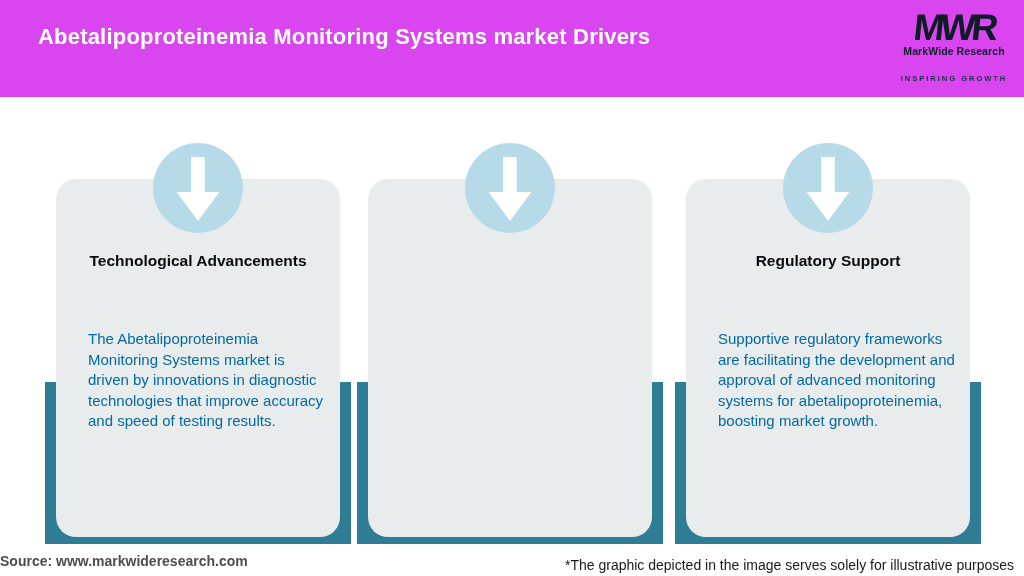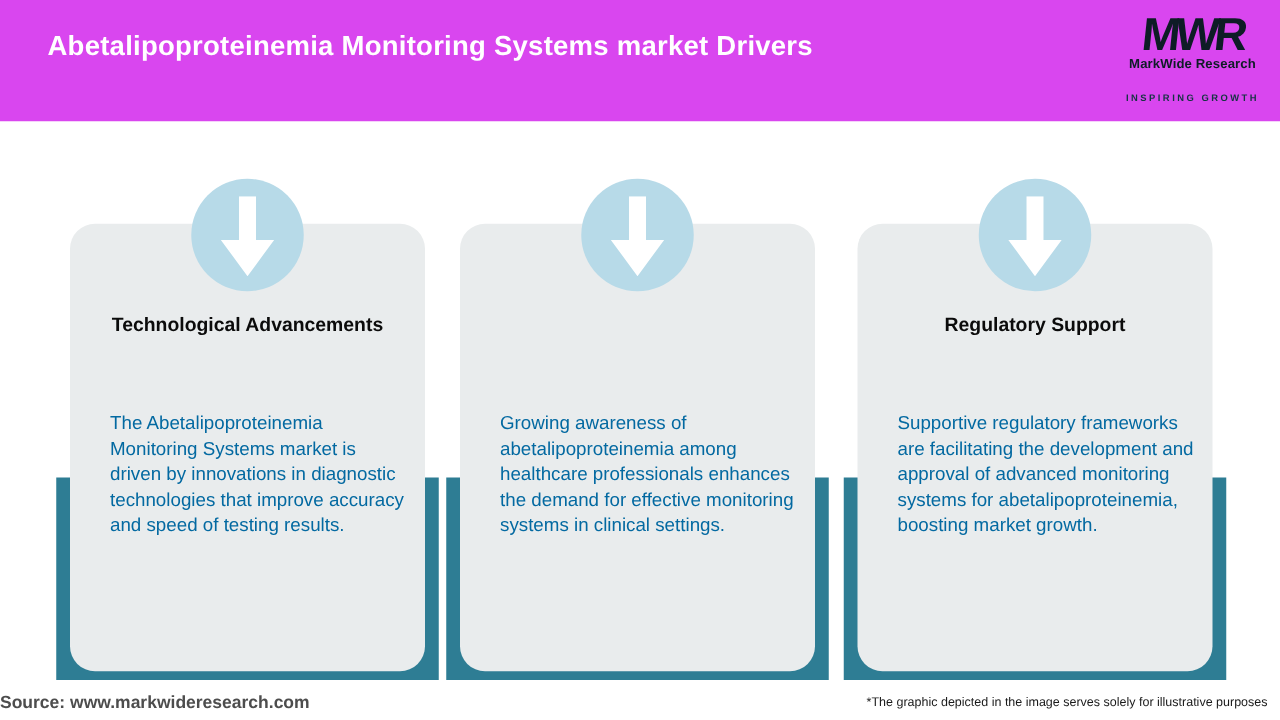--- a/index.html
+++ b/index.html
@@ -133,21 +133,21 @@
     left: 0;
     width: 100%;
     font-size: 14px;
     font-weight: bold;
     color: #4d4d4d;
   }
   .disclaimer {
     position: absolute;
     top: 557px;
     right: 10px;
-    font-size: 10px;
+    font-size: 14px;
     color: #1a1a1a;
   }
 </style>
 </head>
 <body>
 
 <div class="canvas">
 
   <header class="header">
     <h1 class="title">Abetalipoproteinemia Monitoring Systems market Drivers</h1>
@@ -167,21 +167,20 @@
     <div class="circle">
       <svg width="44" height="64" viewBox="0 0 44 66" aria-hidden="true">
         <path d="M15 0 H29 V36 H44 L22 66 L0 36 H15 Z" fill="#ffffff"></path>
       </svg>
     </div>
   </section>
 
   <section class="card-group g2">
     <div class="backing"></div>
     <div class="card">
-      <p class="card-desc">Growing awareness of abetalipoproteinemia among healthcare professionals enhances the demand for effective monitoring systems in clinical settings.</p>
     </div>
     <div class="circle">
       <svg width="44" height="64" viewBox="0 0 44 66" aria-hidden="true">
         <path d="M15 0 H29 V36 H44 L22 66 L0 36 H15 Z" fill="#ffffff"></path>
       </svg>
     </div>
   </section>
 
   <section class="card-group g3">
     <div class="backing"></div>

